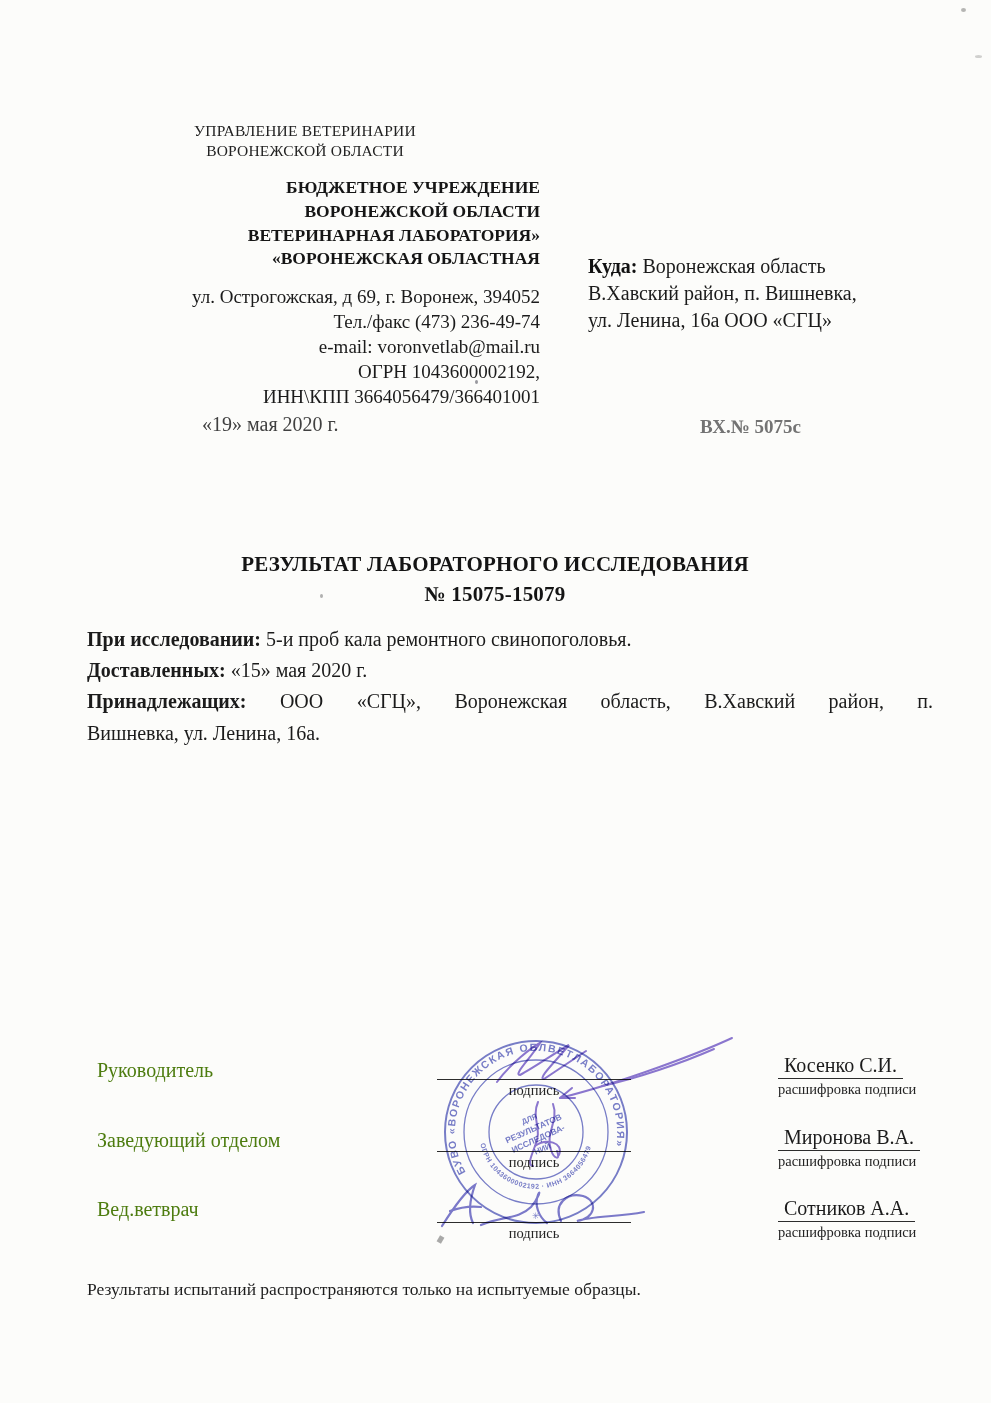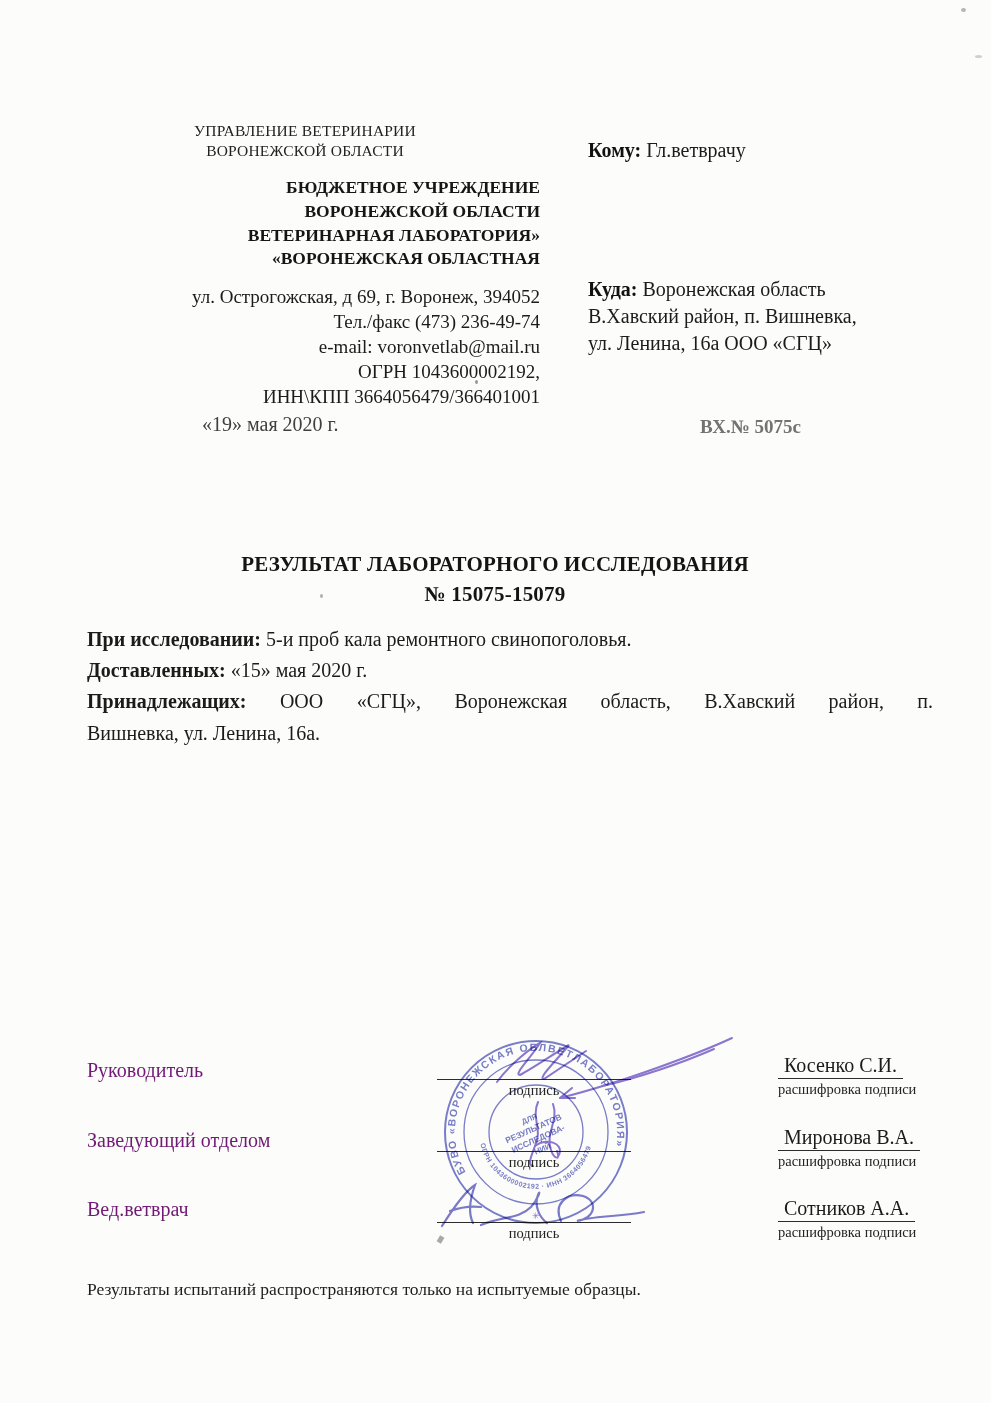--- a/index.html
+++ b/index.html
@@ -23,21 +23,21 @@
   .incoming-number{position:absolute;left:700px;top:416px;font-size:19px;font-weight:bold;color:#737373;}
   
   .doc-title{position:absolute;left:45px;top:549px;width:900px;text-align:center;
     font-weight:bold;font-size:21px;line-height:1.45;color:#141414;letter-spacing:.2px;}
   
   .body-text{position:absolute;left:87px;top:624px;width:846px;font-size:20px;line-height:1.56;color:#1b1b1b;}
   .body-text p{margin:0;}
   .stretch{text-align:justify;text-align-last:justify;}
   .result-block{margin-top:16px;}
   
-  .sig-role{position:absolute;left:87px;font-size:20px;color:#701a75;}
+  .sig-role{position:absolute;left:97px;font-size:20px;color:#4d7c0f;}
   .sig-line{position:absolute;left:437px;width:194px;border-top:1.6px solid #2c2c2c;text-align:center;}
   .sig-caption{font-size:14.5px;color:#242424;padding-top:2px;}
   .sig-name-block{position:absolute;left:778px;width:178px;}
   .sig-name{display:inline-block;font-size:20px;color:#1b1b1b;border-bottom:1.6px solid #2c2c2c;padding:0 6px 1px 6px;}
   .sig-name-caption{font-size:14.5px;color:#242424;margin-top:2px;}
   .row1-role{top:1059px;} .row1-line{top:1079px;} .row1-name{top:1054px;}
   .row2-role{top:1129px;} .row2-line{top:1151px;} .row2-name{top:1126px;}
   .row3-role{top:1198px;} .row3-line{top:1222px;} .row3-name{top:1197px;}
   
   .footer-note{position:absolute;left:87px;top:1279px;font-size:17.5px;color:#1d1d1d;}
@@ -77,21 +77,20 @@
       <div>Тел./факс  (473) 236-49-74</div>
       <div>e-mail: voronvetlab@mail.ru</div>
       <div>ОГРН 1043600002192,</div>
       <div>ИНН\КПП 3664056479/366401001</div>
     </div>
   </div>
 
   <div class="date-line">«19» мая 2020 г.</div>
 
   <div class="recipient">
-    <div class="to-line"><b>Кому:</b> <span>Гл.ветврачу</span></div>
     <div class="where-block">
       <div><b>Куда:</b> <span>Воронежская область</span></div>
       <div>В.Хавский район, п. Вишневка,</div>
       <div>ул. Ленина, 16а ООО «СГЦ»</div>
     </div>
   </div>
 
   <div class="incoming-number">ВХ.№ 5075с</div>
 
   <div class="doc-title">

